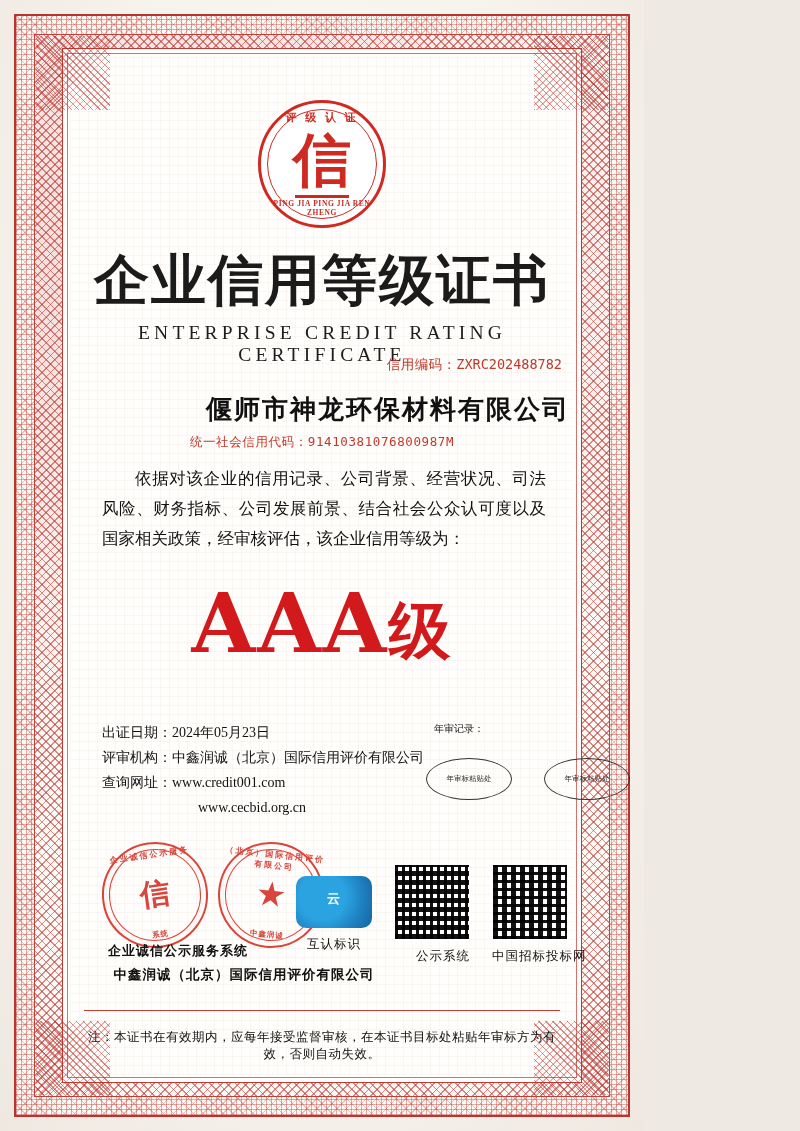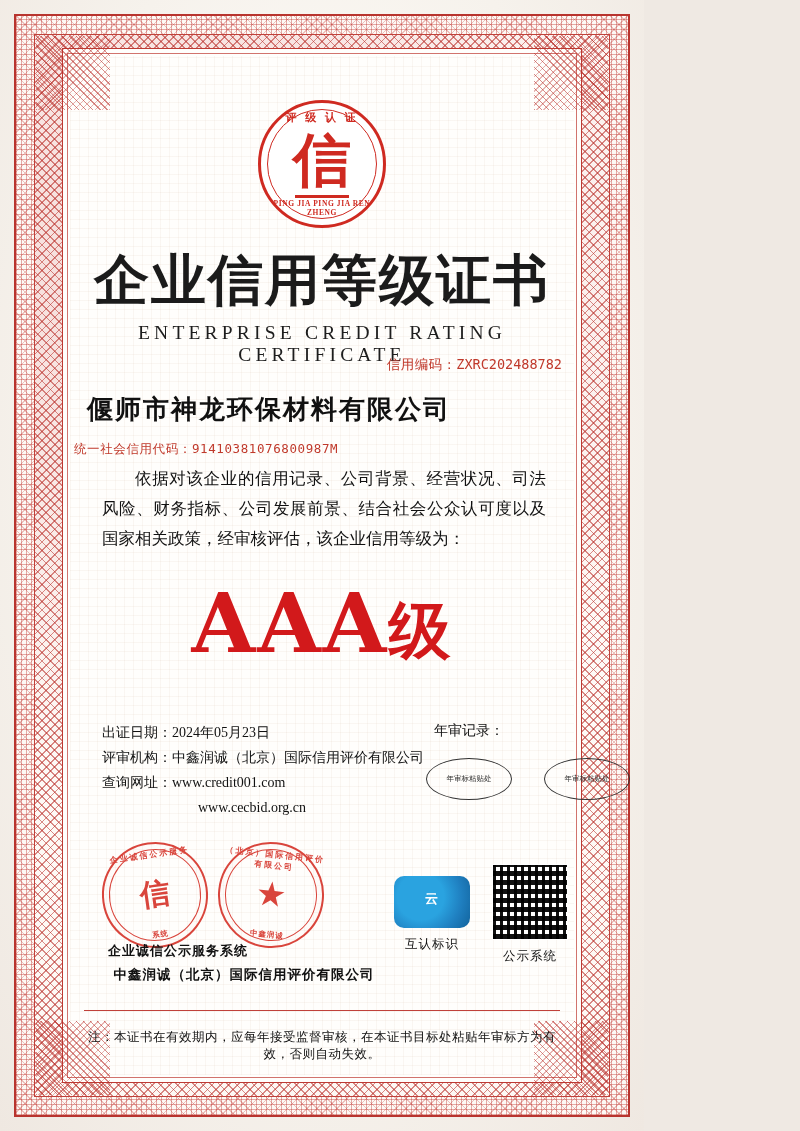--- a/index.html
+++ b/index.html
@@ -113,27 +113,27 @@
     font-size:19.5px; letter-spacing:4.2px; color:#1d1d1d;
     font-family:"Liberation Serif", serif;
   }
   .credit-no{
     position:absolute; right:8px; top:296px; text-align:right;
     font-size:13.5px; color:#c0392b; letter-spacing:.4px;
   }
   .credit-no .num{ font-family:"DejaVu Sans Mono", monospace; letter-spacing:0px;margin-top:30px; }
 
   .company{
-    position:absolute; left:13px; right:0; top:332px; text-align:left;
+    position:absolute; left:4px; right:0; top:332px; text-align:right;
     font-size:26px; font-weight:bold; color:#111; letter-spacing:2px;
     font-family:Liberation Mono, monospace;
   }
   .usci{
-    position:absolute; left:0; right:0; top:374px; text-align:left;
-    font-size:12.5px; color:#c0392b; letter-spacing:.6px;margin-top:7px;
+    position:absolute; left:0; right:0; top:374px; text-align:center;
+    font-size:12.5px; color:#c0392b; letter-spacing:.6px;
   }
   .usci .code{ font-family:"DejaVu Sans Mono", monospace; }
 
   .body-text{
     position:absolute; left:28px; right:24px; top:404px;
     font-size:16.5px; line-height:30px; color:#111; text-align:justify;
     font-family:"DejaVu Sans", sans-serif;
     text-indent:33px;
   }
 
@@ -149,21 +149,21 @@
     position:absolute; left:28px; top:660px; font-size:14px; color:#111;
     line-height:25px;
   }
   .info .row{ white-space:nowrap; }
   .info .lbl{ font-family:"DejaVu Sans", sans-serif; }
   .info .val{ font-family:"Liberation Serif", serif; }
   .info .url{ font-family:"Liberation Serif", serif; }
   .info .url-2{ margin-left:96px; }
 
   .annual{
-    position:absolute; left:360px; top:662px; font-size:14px; color:#111;
+    position:absolute; left:360px; top:662px; font-size:10px; color:#111;
     font-family:"DejaVu Sans", sans-serif;
   }
   .stamp-slots{ position:absolute; left:352px; top:698px; display:flex; gap:32px; }
   .slot{
     width:86px; height:42px; border:1px solid #333; border-radius:50%;
     display:flex; align-items:center; justify-content:center;
     font-size:7.5px; color:#333; text-align:center; line-height:10px;
     font-family:"DejaVu Sans", sans-serif;
   }
 
@@ -205,21 +205,21 @@
     font-family:"DejaVu Sans", sans-serif;
   }
   .seal-caption-2{
     position:absolute; left:-8px; top:124px; width:320px; text-align:center;
     font-size:13.5px; font-weight:bold; color:#111; letter-spacing:1px;
     font-family:"DejaVu Sans", sans-serif;
   }
 
   
   .qr-row{ position:absolute; right:2px; top:804px; display:flex; align-items:flex-start; gap:22px; }
-  .qr-item{ width:76px; text-align:center; }
+  .qr-item{ width:76px; text-align:right; }
   .qr{
     width:76px; height:76px; margin:0 auto;
     background-color:#fff;
     background-image:
       repeating-linear-gradient(90deg, #111 0 4px, #fff 4px 8px),
       repeating-linear-gradient(0deg, #111 0 4px, #fff 4px 8px);
     background-blend-mode: multiply;
     border:1px solid #fff;
   }
   .qr.alt{
@@ -340,18 +340,22 @@
       <div class="cloud-wrap">
         <div class="cloud-logo">
           <span>云</span>
         </div>
         <div class="qr-caption">互认标识</div>
       </div>
       <div class="qr-item">
         <div class="qr alt"></div>
         <div class="qr-caption">公示系统</div>
       </div>
+      <div class="qr-item">
+        <div class="qr alt3"></div>
+        <div class="qr-caption">中国招标投标网</div>
+      </div>
     </div>
 
     <div class="footnote">注：本证书在有效期内，应每年接受监督审核，在本证书目标处粘贴年审标方为有效，否则自动失效。</div>
 
   </div>
 </div>
 
 </body></html>

